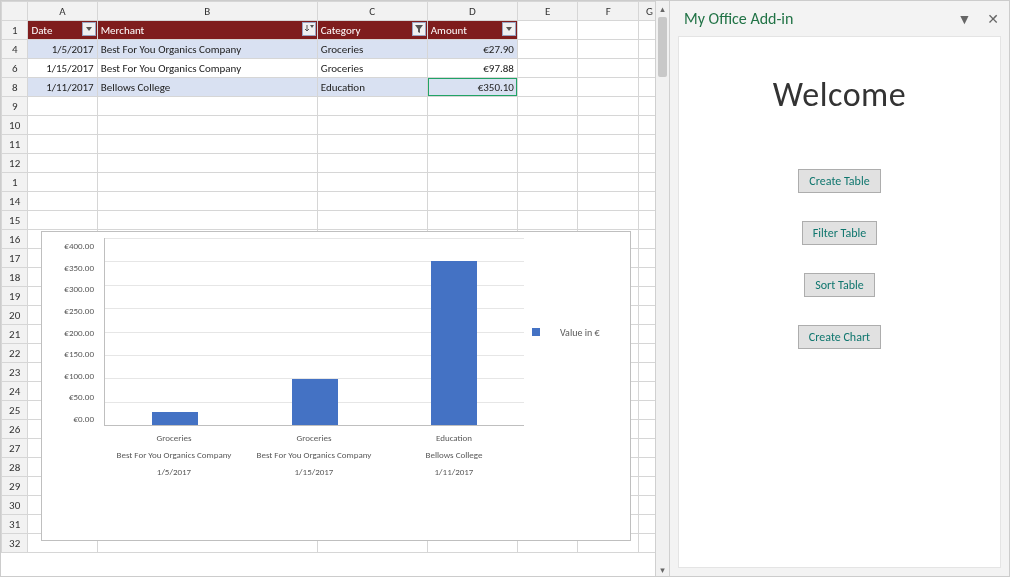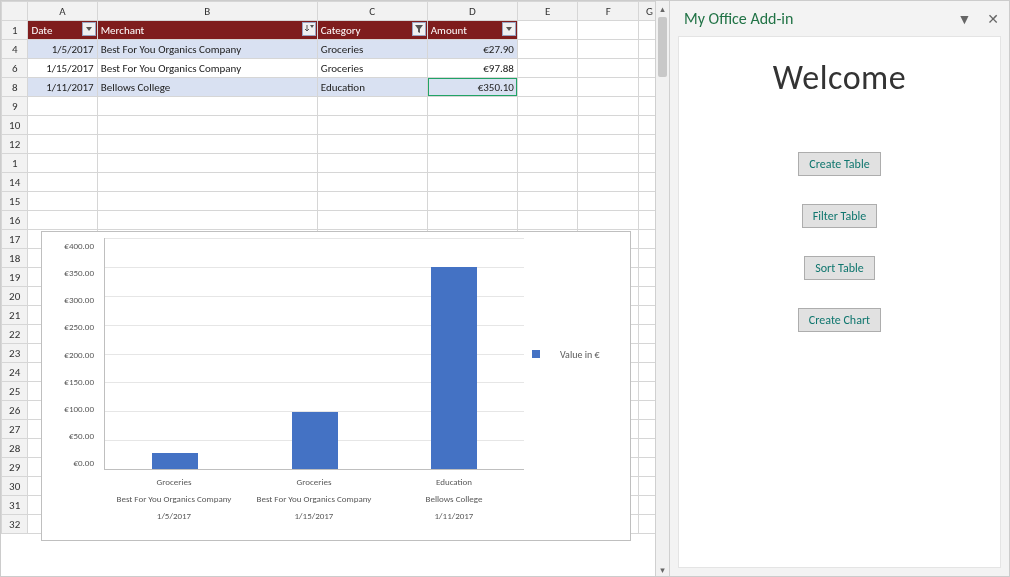--- a/index.html
+++ b/index.html
@@ -22,41 +22,41 @@
   .num { text-align:right; }
   .date { text-align:right;}
   .filter-btn { position:absolute; right:1px; top:1px; width:14px; height:14px; background:#f0f0f0; border:1px solid #9aa6c4; display:flex; align-items:center; justify-content:center;}
   .filter-btn svg{display:block;}
   
   .selcell::after{ content:""; position:absolute; inset:-1px; border:2px solid #21a366; pointer-events:none;}
   .selcell { position:relative; }
   
   .chart-wrap{ position:absolute; left:40px; top:230px; width:590px; height:310px; border:1px solid #bfbfbf; background:#fff; padding:6px 8px 4px 8px;}
   .chart-title{ text-align:center; font-size:14px; color:#595959; margin:2px 0 6px;}
-  .plot{ display:flex; height:232px; gap:8px;}
+  .plot{ display:flex; height:188px; gap:8px;}
   .yaxis{ width:46px; display:flex; flex-direction:column; justify-content:space-between; align-items:flex-end; font-size:9px; color:#595959; padding:2px 2px;}
   .bars-region{ flex:1; position:relative; border-left:1px solid #bfbfbf; border-bottom:1px solid #bfbfbf;}
   .gridlines div{ position:absolute; left:0; right:0; border-top:1px solid #e6e6e6;}
   .bars{ position:absolute; inset:0; display:flex;}
   .slot{ flex:1; display:flex; align-items:flex-end; justify-content:center;}
   .bar{ width:46px; background:#4472C4;}
   .legend{ width:90px; display:flex; align-items:center; font-size:10px; color:#595959; gap:20px;}
   .legend .sw{ width:8px; height:8px; background:#4472C4;}
   .catlabels{ display:flex; margin-left:54px; margin-right:98px;}
   .catlabels .col{ flex:1; text-align:center; font-size:9px; color:#595959; padding:4px 2px;}
   .catlabels .col div{ margin:2px 0;}
   
   .vscroll{ position:absolute; right:0; top:0; bottom:0; width:14px; background:#f1f1f1; border-left:1px solid #d0d0d0;}
   .vscroll .up, .vscroll .down{height:14px; display:flex;align-items:center;justify-content:center;color:#666;font-size:9px;}
   .vscroll .thumb{position:absolute; left:2px; right:2px; top:16px; height:60px; background:#c8c8c8; border-radius:2px;}
   
   .pane-head{ display:flex; align-items:flex-end; justify-content:space-between; padding:8px 10px 4px 14px; font-size:16px; color:#217346;}
   .pane-head .ctrls{ display:flex; gap:16px; color:#666; font-size:14px;}
   .pane-head .ctrls span{ cursor:pointer;}
-  .pane-body{ flex:1; background:#fff; margin:4px 8px 8px 8px; border:1px solid #e4e4e4; display:flex; flex-direction:column; align-items:center; padding-top:20px;}
+  .pane-body{ flex:1; background:#fff; margin:4px 8px 8px 8px; border:1px solid #e4e4e4; display:flex; flex-direction:column; align-items:center; padding-top:37px;}
   .welcome{ font-size:34px; font-weight:300; color:#333; margin-bottom:40px; letter-spacing:0.5px;}
   .pane-body button{ font-family:inherit; font-size:12px; background:#e1e1e1; border:1px solid #adadad; padding:4px 10px; margin:14px 0; cursor:pointer; color:#0f766e;}
 </style>
 </head>
 <body>
 
 <div class="app">
   <div class="sheet-area">
     <table class="grid">
       <colgroup>
@@ -144,20 +144,30 @@
             <td></td>
             <td></td>
             <td></td>
             <td></td>
             <td></td>
             <td></td>
             <td></td>
           </tr>
           <tr>
             <td class="rowhead">10</td>
+            <td></td>
+            <td></td>
+            <td></td>
+            <td></td>
+            <td></td>
+            <td></td>
+            <td></td>
+          </tr>
+          <tr>
+            <td class="rowhead">11</td>
             <td></td>
             <td></td>
             <td></td>
             <td></td>
             <td></td>
             <td></td>
             <td></td>
           </tr>
           <tr>
             <td class="rowhead">12</td>

